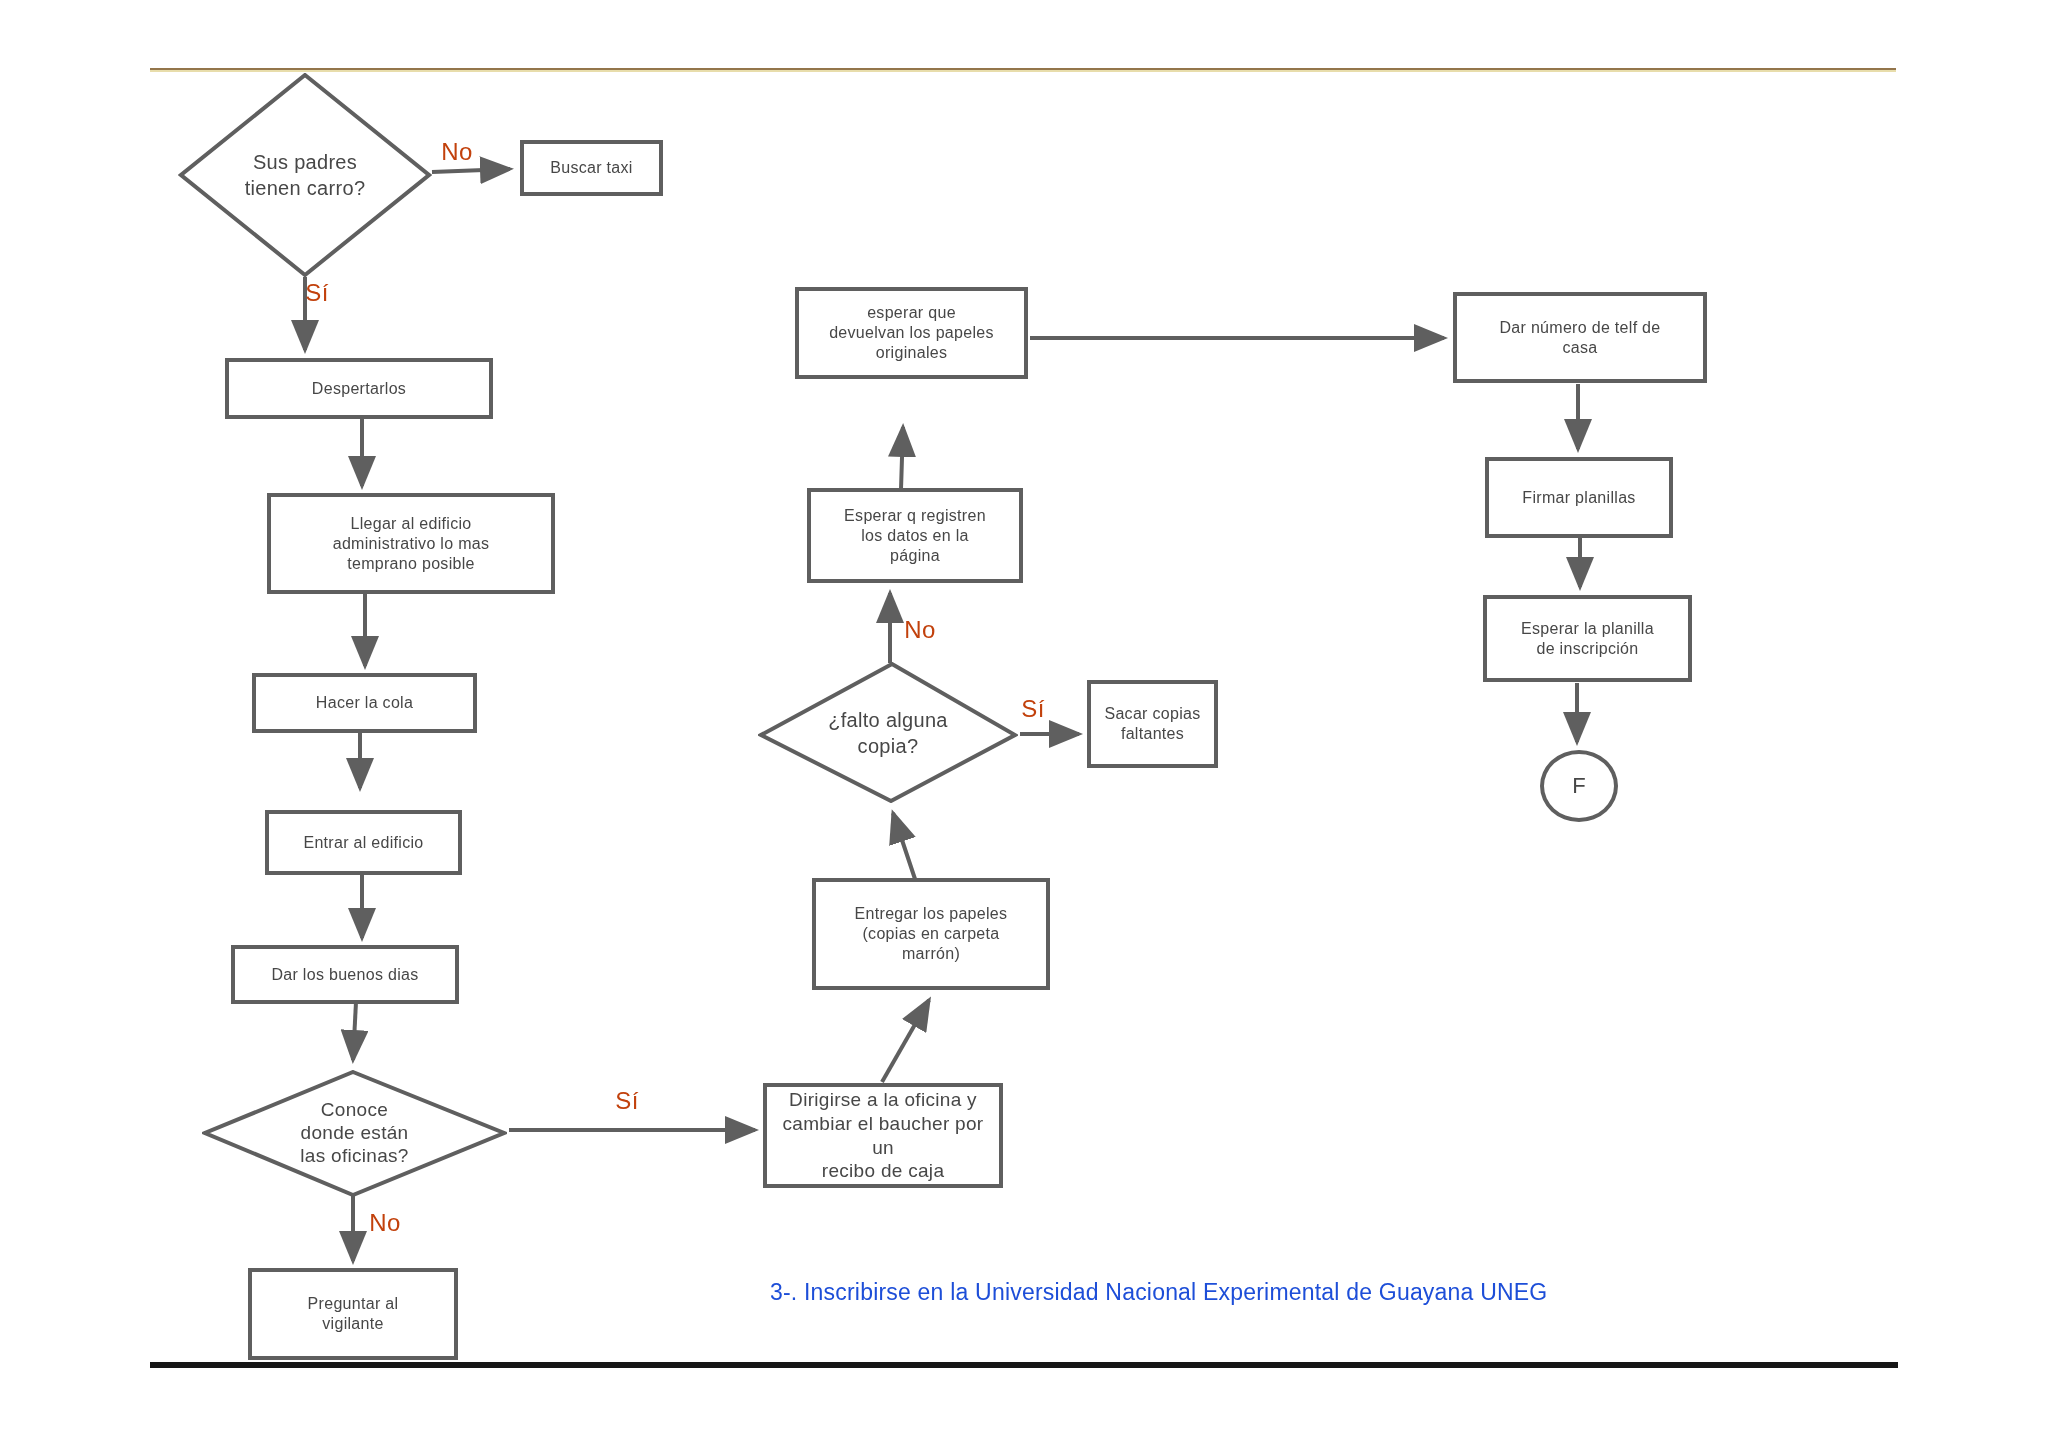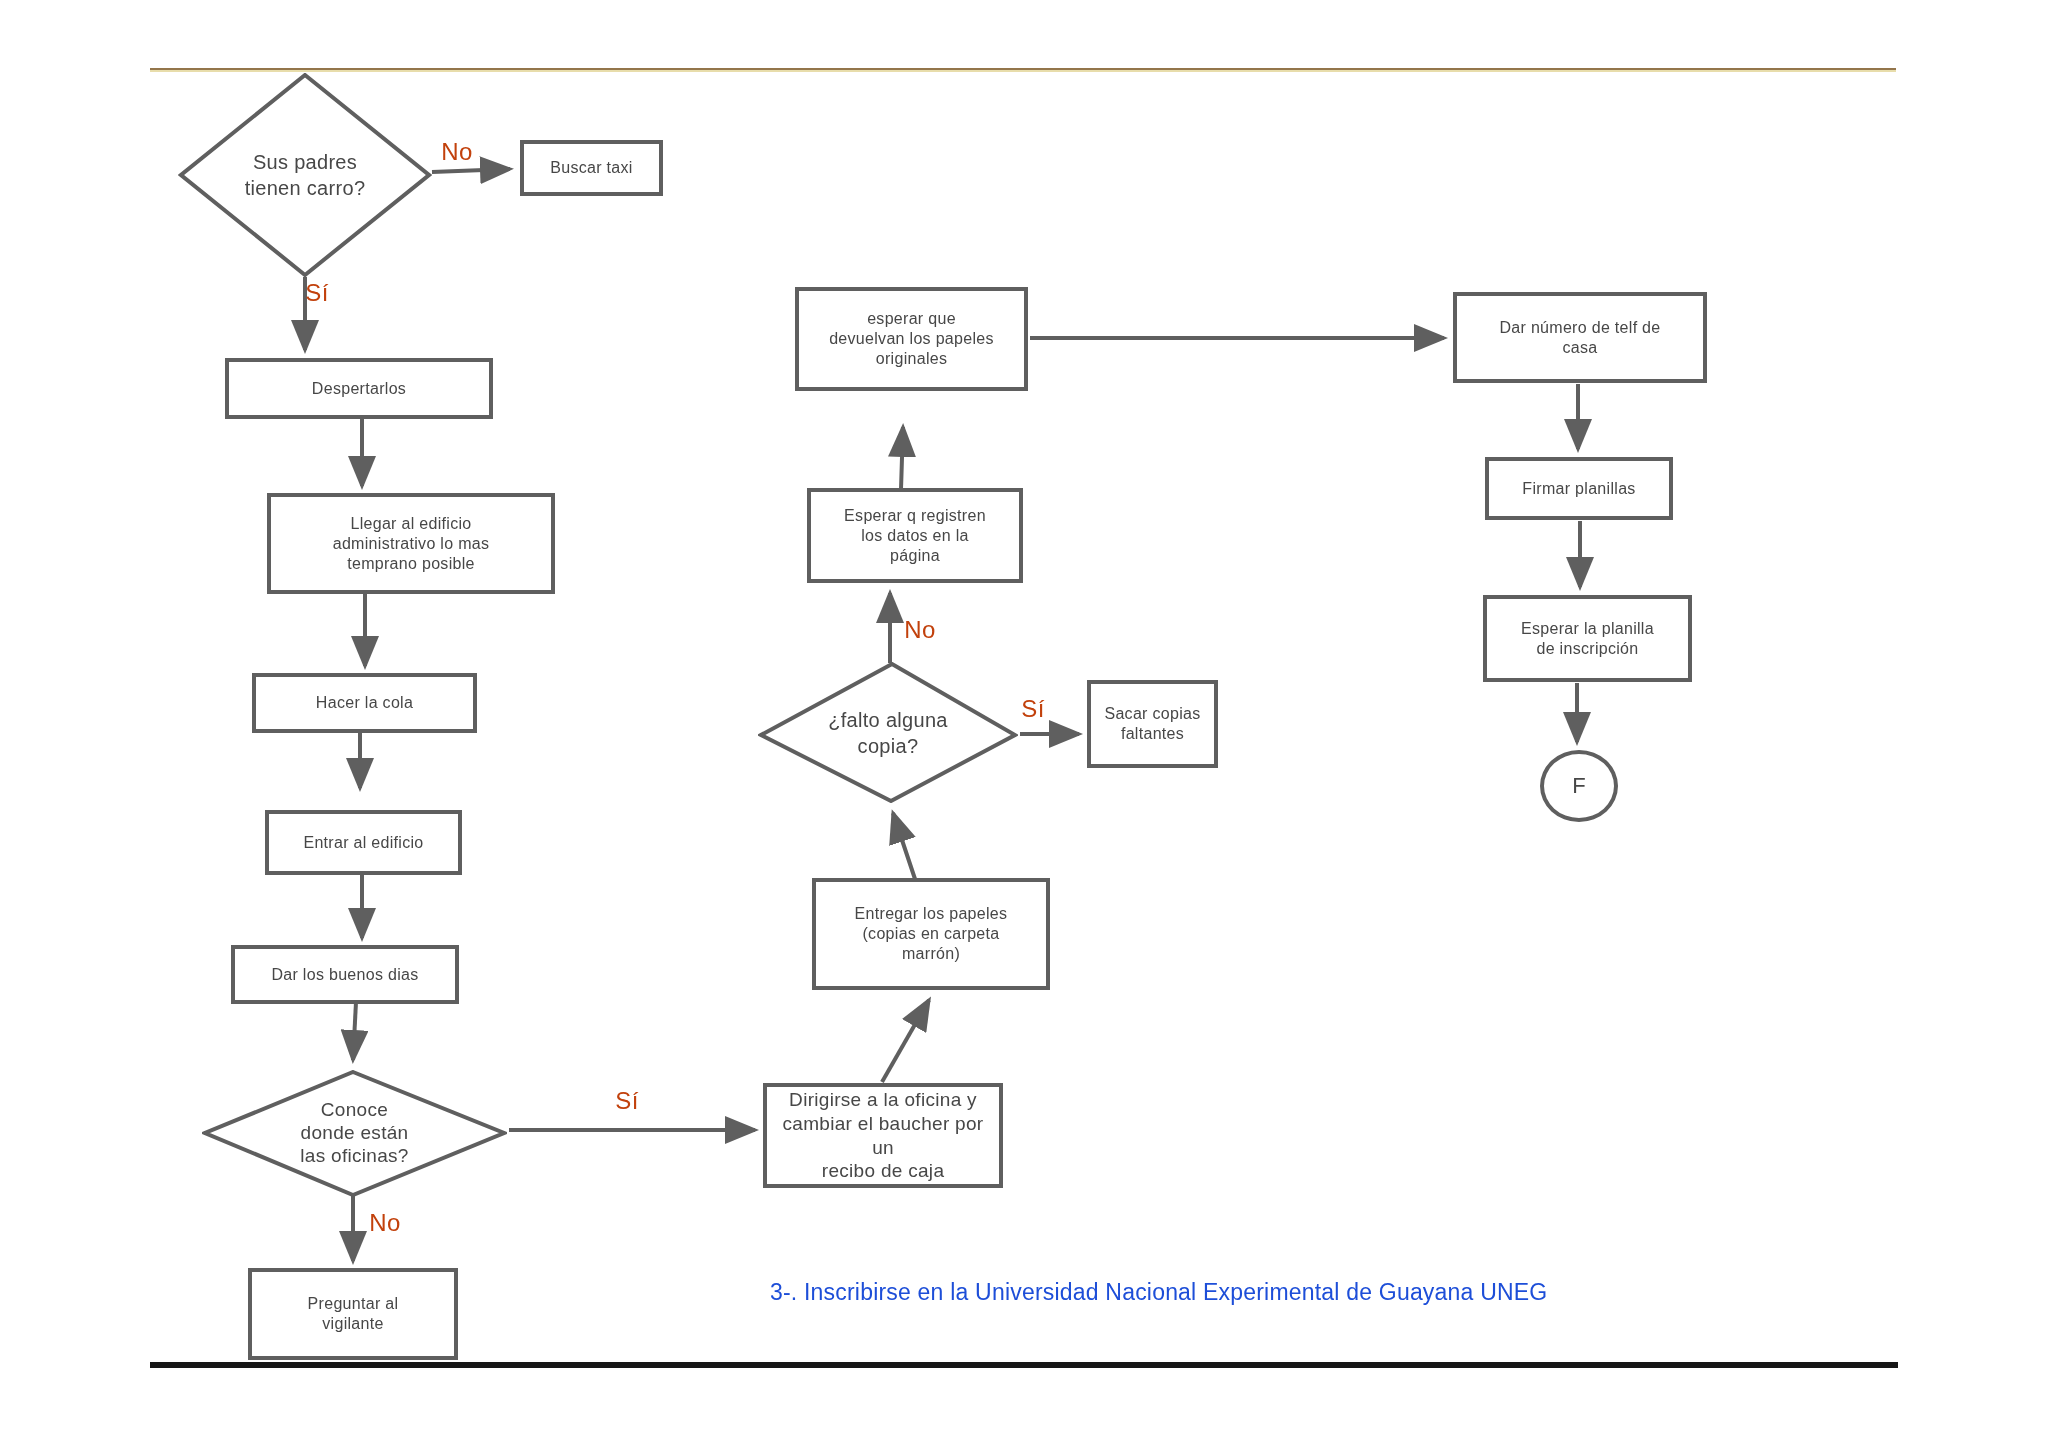--- a/index.html
+++ b/index.html
@@ -119,26 +119,26 @@
 cambiar el baucher por un
 recibo de caja</div>
   <div class="process" style="left:812px; top:878px; width:238px; height:112px;">Entregar los papeles
 (copias en carpeta
 marrón)</div>
   <div class="process" style="left:1087px; top:680px; width:131px; height:88px;">Sacar copias
 faltantes</div>
   <div class="process" style="left:807px; top:488px; width:216px; height:95px;">Esperar q registren
 los datos en la
 página</div>
-  <div class="process" style="left:795px; top:287px; width:233px; height:104px;">esperar que
+  <div class="process" style="left:795px; top:287px; width:233px; height:92px;">esperar que
 devuelvan los papeles
 originales</div>
   <div class="process" style="left:1453px; top:292px; width:254px; height:91px;">Dar número de telf de
 casa</div>
-  <div class="process" style="left:1485px; top:457px; width:188px; height:63px;">Firmar planillas</div>
+  <div class="process" style="left:1485px; top:457px; width:188px; height:81px;">Firmar planillas</div>
   <div class="process" style="left:1483px; top:595px; width:209px; height:87px;">Esperar la planilla
 de inscripción</div>
 
   <div class="terminator" style="left:1540px; top:750px; width:78px; height:72px;">F</div>
 
   <div class="edge-label" style="left:457px; top:152px;">No</div>
   <div class="edge-label" style="left:317px; top:293px;">Sí</div>
   <div class="edge-label" style="left:385px; top:1223px;">No</div>
   <div class="edge-label" style="left:627px; top:1101px;">Sí</div>
   <div class="edge-label" style="left:920px; top:630px;">No</div>

